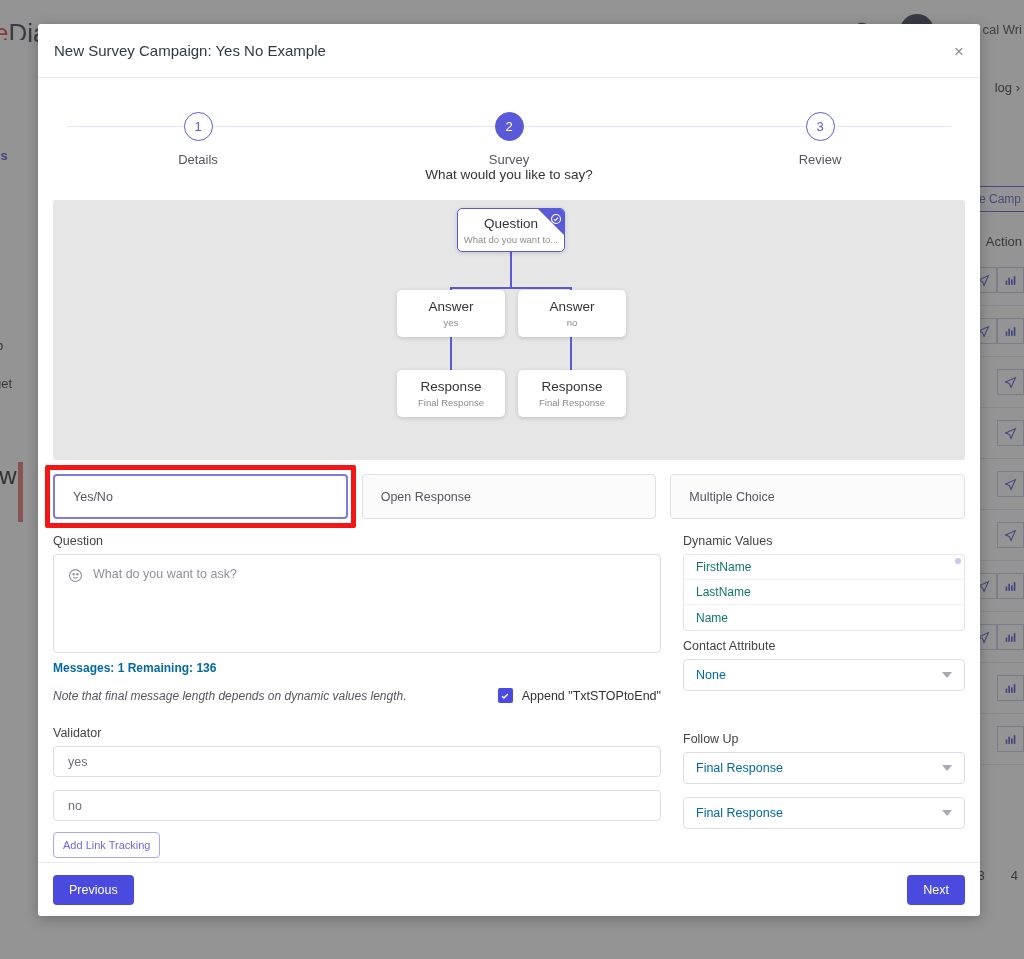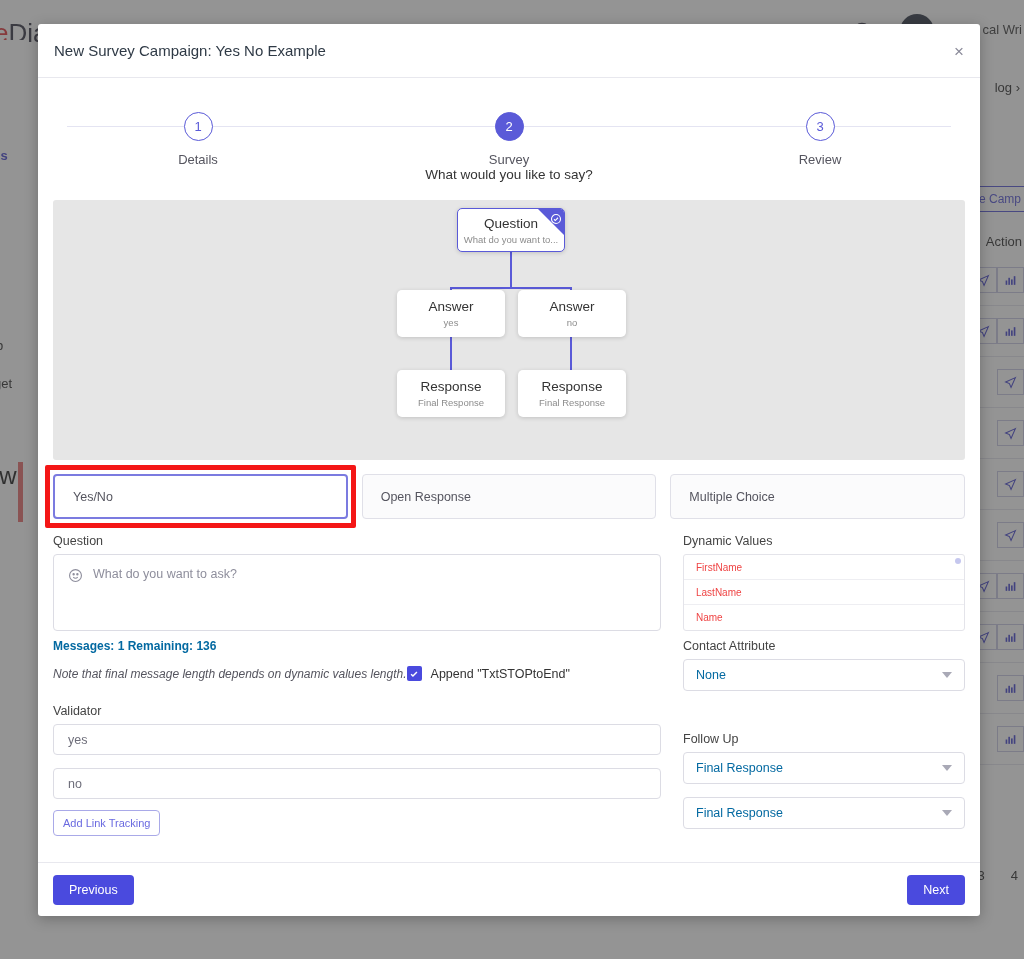--- a/index.html
+++ b/index.html
@@ -214,46 +214,47 @@
     border: 5px solid #f41616; border-radius: 2px;
     pointer-events: none;
   }
 
   
   .cols { display: flex; gap: 22px; margin-top: 15px; }
   .col-left { flex: 0 0 608px; }
   .col-right { flex: 1; }
   .fld-label { font-size: 12.5px; color: #444; margin-bottom: 6px; }
   .textarea-box {
-    height: 77px; border: 1px solid #dcdce4; border-radius: 4px;
+    height: 99px; border: 1px solid #dcdce4; border-radius: 4px;
     padding: 12px 14px; background: #ffffff;
     display: flex; align-items: flex-start; gap: 10px;
   }
   .emoji-ico { width: 15px; height: 15px; color: #8e8e9c; flex: 0 0 auto; margin-top: 1px; }
   .textarea-ph { font-size: 12.5px; color: #8e8e9c; }
   .meta-row { margin-top: 8px; font-size: 12px; color: #0369a1; font-weight: bold; }
   .note-row {
     margin-top: 13px; display: flex; align-items: center;
+    justify-content: space-between;
   }
   .note-text { font-size: 12px; color: #55555f; font-style: italic; }
   .chk-wrap { display: flex; align-items: center; gap: 9px; cursor: pointer; }
   .chk {
     width: 15px; height: 15px; border-radius: 2px; background: #4a4ade;
     display: flex; align-items: center; justify-content: center;
   }
   .chk svg { width: 10px; height: 10px; color: #fff; }
   .chk-label { font-size: 12.5px; color: #333; }
 
   .dv-list {
     border: 1px solid #e4e4ea; border-radius: 3px; background: #fff;
     position: relative; overflow: hidden;
   }
   .dv-item {
     height: 25px; display: flex; align-items: center;
-    padding: 0 12px; font-size: 10px; color: #ef4444;
+    padding: 0 12px; font-size: 12px; color: #0f766e;
     border-bottom: 1px solid #eeeef2; cursor: pointer;
   }
   .dv-item:last-child { border-bottom: none; }
   .dv-thumb {
     position: absolute; right: 3px; top: 3px;
     width: 6px; height: 6px; border-radius: 3px; background: #c5c7ee;
   }
   .select-box {
     height: 32px; border: 1px solid #dcdce4; border-radius: 4px;
     background: #ffffff; display: flex; align-items: center;

